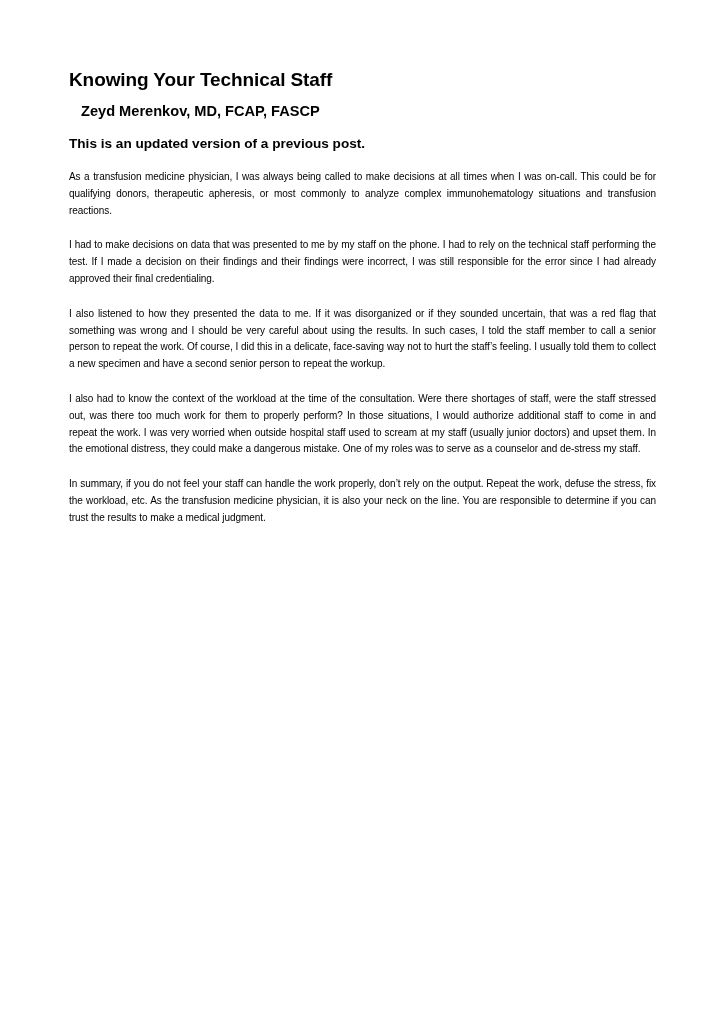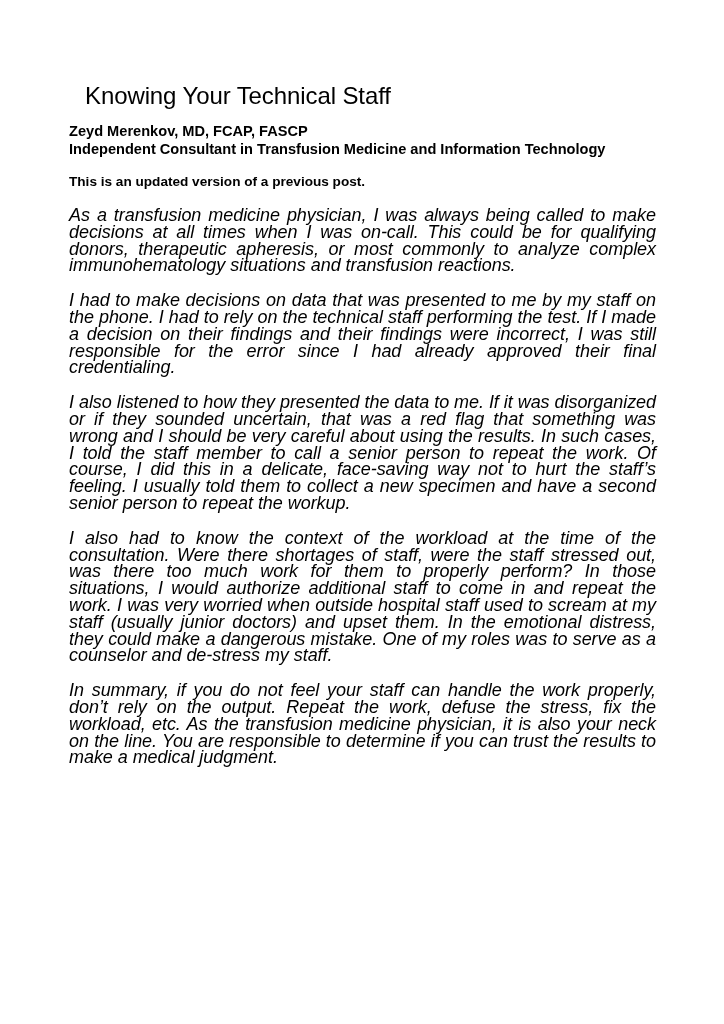--- a/index.html
+++ b/index.html
@@ -15,58 +15,56 @@
       font-family: "Liberation Sans", sans-serif;
       color: #000000;
     }
     .page {
       position: absolute;
       left: 69px;
       top: 70px;
       width: 587px;
     }
     .title {
-      font-size: 24px;
-      font-weight: normal;
+      font-size: 19px;
+      font-weight: bold;
       line-height: 20px;
-      margin: 16px;
+      margin: 0;
       letter-spacing: -0.1px;
     }
     .subtitle {
       font-size: 14.6px;
       font-weight: bold;
       line-height: 18px;
-      margin: 0;
+      margin: 12px;
       white-space: nowrap;
     }
     .notice {
       font-size: 13.6px;
       font-weight: bold;
       line-height: 16px;
       margin: 16px 0 0 0;
     }
     .para {
-      font-size: 18px;
+      font-size: 10px;
       line-height: 16.8px;
       text-align: justify;
       margin: 18px 0 0 0;
       letter-spacing: -0.05px;
-      font-style: italic;
     }
     .para.first {
       margin-top: 17px;
     }
   </style>
 </head>
 <body>
 
 <div class="page">
   <h1 class="title">Knowing Your Technical Staff</h1>
   <div class="subtitle">Zeyd Merenkov, MD, FCAP, FASCP</div>
-  <div class="subtitle">Independent Consultant in Transfusion Medicine and Information Technology</div>
   <p class="notice">This is an updated version of a previous post.</p>
 
   <p class="para first">As a transfusion medicine physician, I was always being called to make decisions at all times when I was on-call.  This could be for qualifying donors, therapeutic apheresis, or most commonly to analyze complex immunohematology situations and transfusion reactions.</p>
   <p class="para">I had to make decisions on data that was presented to me by my staff on the phone.  I had to rely on the technical staff performing the test.  If I made a decision on their findings and their findings were incorrect, I was still responsible for the error since I had already approved their final credentialing.</p>
   <p class="para">I also listened to how they presented the data to me.  If it was disorganized or if they sounded uncertain, that was a red flag that something was wrong and I should be very careful about using the results.  In such cases, I told the staff member to call a senior person to repeat the work.  Of course, I did this in a delicate, face-saving way not to hurt the staff’s feeling.  I usually told them to collect a new specimen and have a second senior person to repeat the workup.</p>
   <p class="para">I also had to know the context of the workload at the time of the consultation.  Were there shortages of staff, were the staff stressed out, was there too much work for them to properly perform?  In those situations, I would authorize additional staff to come in and repeat the work.  I was very worried when outside hospital staff used to scream at my staff (usually junior doctors) and upset them.  In the emotional distress, they could make a dangerous mistake.  One of my roles was to serve as a counselor and de-stress my staff.</p>
   <p class="para">In summary, if you do not feel your staff can handle the work properly, don’t rely on the output.  Repeat the work, defuse the stress, fix the workload, etc.  As the transfusion medicine physician, it is also your neck on the line.  You are responsible to determine if you can trust the results to make a medical judgment.</p>
 </div>
 
 </body></html>

